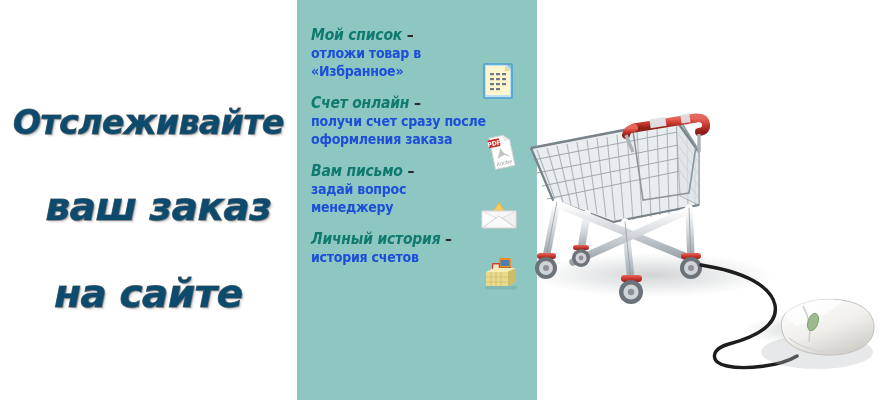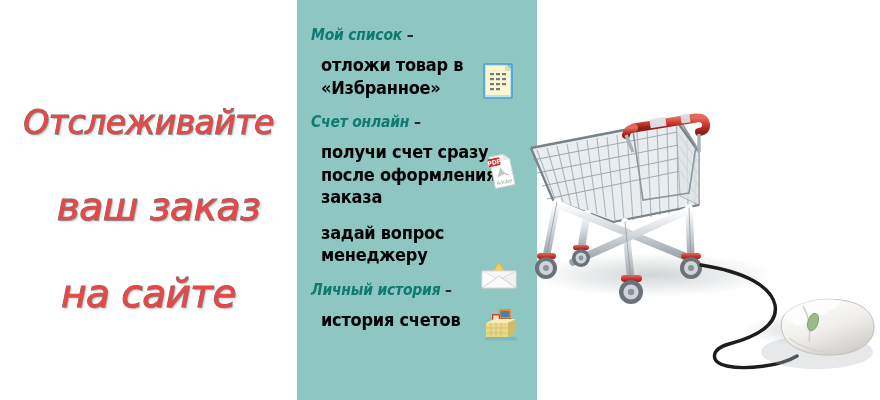--- a/index.html
+++ b/index.html
@@ -26,22 +26,22 @@
     flex-direction:column;
     align-items:center;
     justify-content:center;
     gap:48px;
     padding-top:18px;
     box-sizing:border-box;
   }
   .slogan-line{
     font-family:"DejaVu Sans", sans-serif;
     font-style:italic;
-    font-weight:normal;
-    color:#ef4444;
+    font-weight:bold;
+    color:#0c4a6e;
     letter-spacing:-0.5px;
     white-space:nowrap;
     line-height:1;
     -webkit-text-stroke:1px #6f6f6f;
     paint-order:stroke fill;
     text-shadow:
        1px 1px 0 rgba(120,120,120,.55),
        2px 2px 2px rgba(120,120,120,.30);
   }
   .slogan-line.l1{font-size:33px;}
@@ -73,26 +73,26 @@
     margin:0 0 1px 0;
     white-space:nowrap;
   }
   .feature-title .dash{
     color:#2a2a2a;
     font-style:normal;
     font-weight:bold;
   }
   .feature-desc{
     font-family:"DejaVu Sans Condensed","Liberation Sans Narrow","Liberation Sans", sans-serif;
-    font-size:18px;
+    font-size:14px;
     font-weight:600;
-    color:#000000;
+    color:#1d4ed8;
     line-height:1.24;
     letter-spacing:-0.25px;
-    margin:10px;
+    margin:0;
     max-width:180px;
   }
   .feature-icon{
     position:absolute;
     width:44px;height:44px;
   }
   .f1 .feature-icon{right:4px;top:34px;}
   .f2 .feature-icon{right:0px;top:36px;}
   .f3 .feature-icon{right:2px;top:28px;}
   .f4 .feature-icon{right:0px;top:20px;}
@@ -165,20 +165,24 @@
             <rect x="11" y="8" width="12" height="8" rx="1.5" fill="#cf2f2a"></rect>
             <text x="17" y="14.4" font-family="DejaVu Sans, sans-serif" font-size="6" font-weight="bold" fill="#ffffff" text-anchor="middle">PDF</text>
             <path d="M22 18 c-1.5 4 -3 7 -5 10 c2.5-1 5-1.8 8-2.2 c2 1.6 3.6 2.4 5 2.4 c-1.4-1.6-3-3-5-4 c-1.2-2-2.2-4-3-6.2 Z" fill="#b9b9b9" opacity="0.85"></path>
             <text x="23" y="35" font-family="DejaVu Sans, sans-serif" font-size="5" fill="#9a9a9a" text-anchor="middle">Adobe</text>
           </g>
         </svg>
       </span>
     </div>
 
     <div class="feature f3">
+      <p class="feature-title">
+        <span>Вам письмо</span>
+        <span class="dash">–</span>
+      </p>
       <p class="feature-desc">задай вопрос менеджеру</p>
       <span class="feature-icon">
         <svg viewBox="0 0 44 44" width="44" height="44">
           <path d="M6 36 L22 12 L38 36 Z" fill="#f0b83d"></path>
           <path d="M7 35 L22 14 L37 35 Z" fill="#f5cb62"></path>
           <path d="M5 21 h34 v17 H5 Z" fill="#ffffff" stroke="#cfcfcf" stroke-width="0.8"></path>
           <path d="M5 21 L22 33 L39 21 Z" fill="#f7f7f7" stroke="#d5d5d5" stroke-width="0.8"></path>
           <path d="M5 38 L19 28 L5 21 Z" fill="#ffffff" stroke="#d9d9d9" stroke-width="0.8"></path>
           <path d="M39 38 L25 28 L39 21 Z" fill="#f1f1f1" stroke="#d9d9d9" stroke-width="0.8"></path>
           <path d="M5 38 L22 26 L39 38 Z" fill="#fafafa" stroke="#cccccc" stroke-width="0.8"></path>

